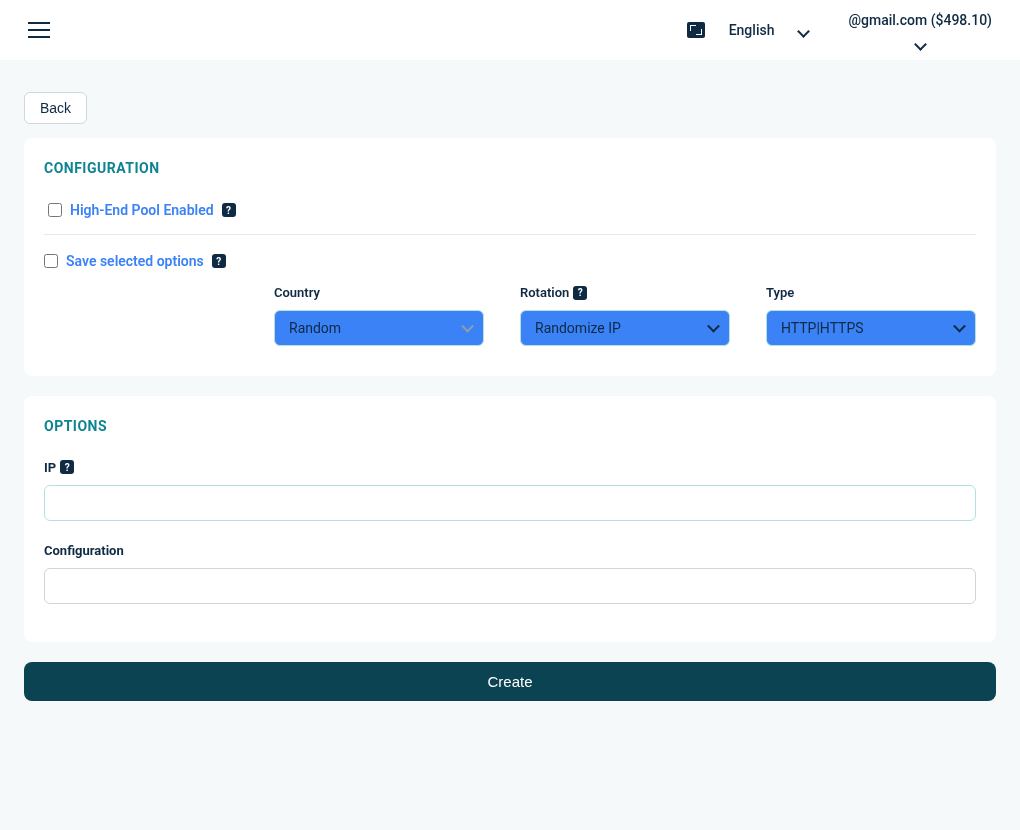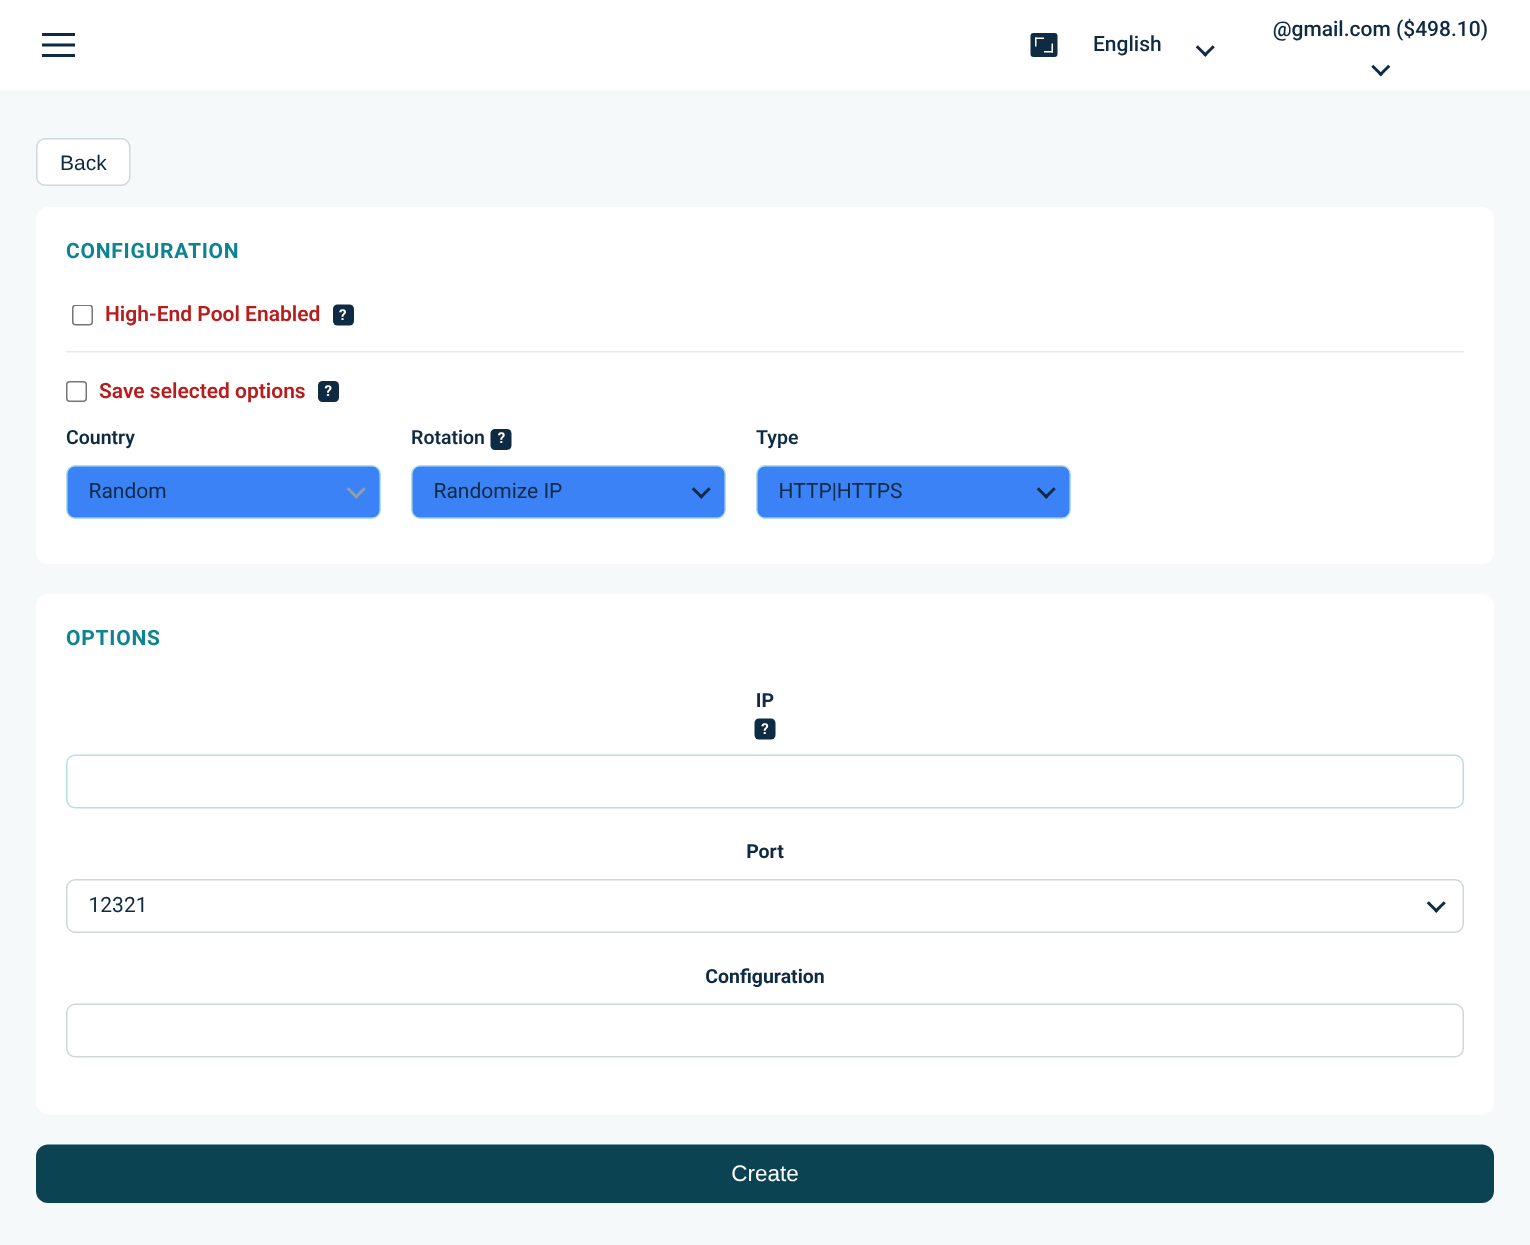--- a/index.html
+++ b/index.html
@@ -140,21 +140,21 @@
       margin-bottom: 16px;
     }
     .check-row input[type="checkbox"] {
       width: 14px;
       height: 14px;
       cursor: pointer;
     }
     .check-row label {
       font-size: 14px;
       font-weight: 600;
-      color: #b91c1c;
+      color: #3b82f6;
     }
     .help-badge {
       display: inline-flex;
       align-items: center;
       justify-content: center;
       width: 14px;
       height: 14px;
       background: #0f2a43;
       color: #fff;
       border-radius: 3px;
@@ -162,22 +162,23 @@
       font-weight: 700;
       cursor: pointer;
     }
     .divider {
       height: 1px;
       background: #e5e9ec;
       margin: 4px 0 18px 0;
     }
     .field-row {
       display: flex;
-      gap: 20px;
+      gap: 36px;
       margin-top: 14px;
+      justify-content: flex-end;
     }
     .field {
       display: flex;
       flex-direction: column;
       width: 210px;
     }
     .field-label {
       font-size: 13px;
       font-weight: 600;
       color: #0f2a43;
@@ -225,23 +226,22 @@
     
     .opt-field {
       margin-bottom: 22px;
     }
     .opt-label {
       font-size: 13px;
       font-weight: 700;
       color: #0f2a43;
       margin-bottom: 10px;
       display: flex;
-      align-items: center;
+      align-items: flex-start;
       gap: 4px;
-      flex-direction: column;
     }
     .text-input {
       width: 100%;
       border: 1px solid #b5e0e3;
       border-radius: 6px;
       background: #ffffff;
       padding: 9px 12px;
       font-size: 14px;
       color: #0f2a43;
       font-family: inherit;
@@ -372,28 +372,20 @@
     <div class="card-title">OPTIONS</div>
 
     <div class="opt-field" style="margin-top:4px;">
       <div class="opt-label">
         <span>IP</span>
         <span class="help-badge">?</span>
       </div>
       <input class="text-input" type="text" value="" style="">
     </div>
 
-    <div class="opt-field">
-      <div class="opt-label">Port</div>
-      <div class="port-select-wrap">
-        <select class="port-select">
-          <option>12321</option>
-        </select>
-      </div>
-    </div>
 
     <div class="opt-field" style="margin-bottom:0;">
       <div class="opt-label">Configuration</div>
       <input class="text-input plain" type="text" value="" style="">
     </div>
   </div>
 
   <button class="create-btn">
     <span>Create</span>
   </button>

